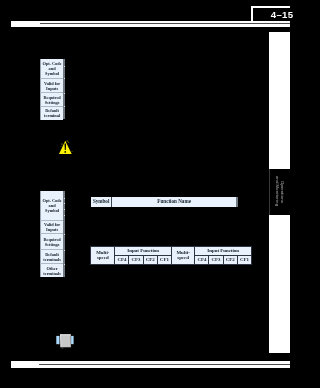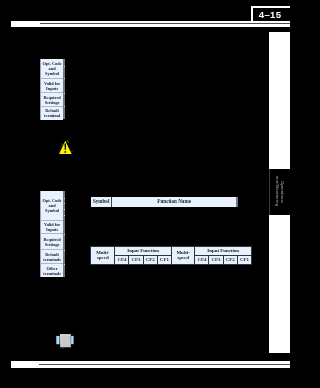--- a/index.html
+++ b/index.html
@@ -51,21 +51,21 @@
   svg{display:block;}
   .warn{position:absolute;}
 </style>
 </head>
 <body>
 
 <div class="page">
 
   <div class="pagenum-frame" style="left:250.7px;top:6.2px;width:38.9px;height:2.1px;"></div>
   <div class="pagenum-frame" style="left:250.7px;top:6.2px;width:2.8px;height:14.6px;"></div>
-  <div class="pagenum-box" style="left:253.5px;top:8.3px;width:36.1px;height:12.5px;">
+  <div class="pagenum-box" style="left:253.5px;top:8.3px;width:36.1px;height:12.5px;padding-left:24px;">
     <div class="pagenum-txt" style="top:1px;left:-1.5px;font-size:9.6px;">4–15</div>
   </div>
 
   <div class="rule" style="left:11.2px;top:20.9px;width:278.4px;height:6.2px;">
     <div class="rule-thin" style="left:28.4px;top:1.9px;width:250px;height:1.5px;"></div>
   </div>
 
   <div class="sidestrip" style="left:268.7px;top:31.8px;width:20.9px;height:137.3px;"></div>
   <div class="sidetab" style="left:268.9px;top:169.1px;width:20.7px;height:46.2px;">
     <div class="sidetab-txt" style="left:15.4px;top:11.6px;transform:rotate(90deg);transform-origin:0 0;">Operations</div>

